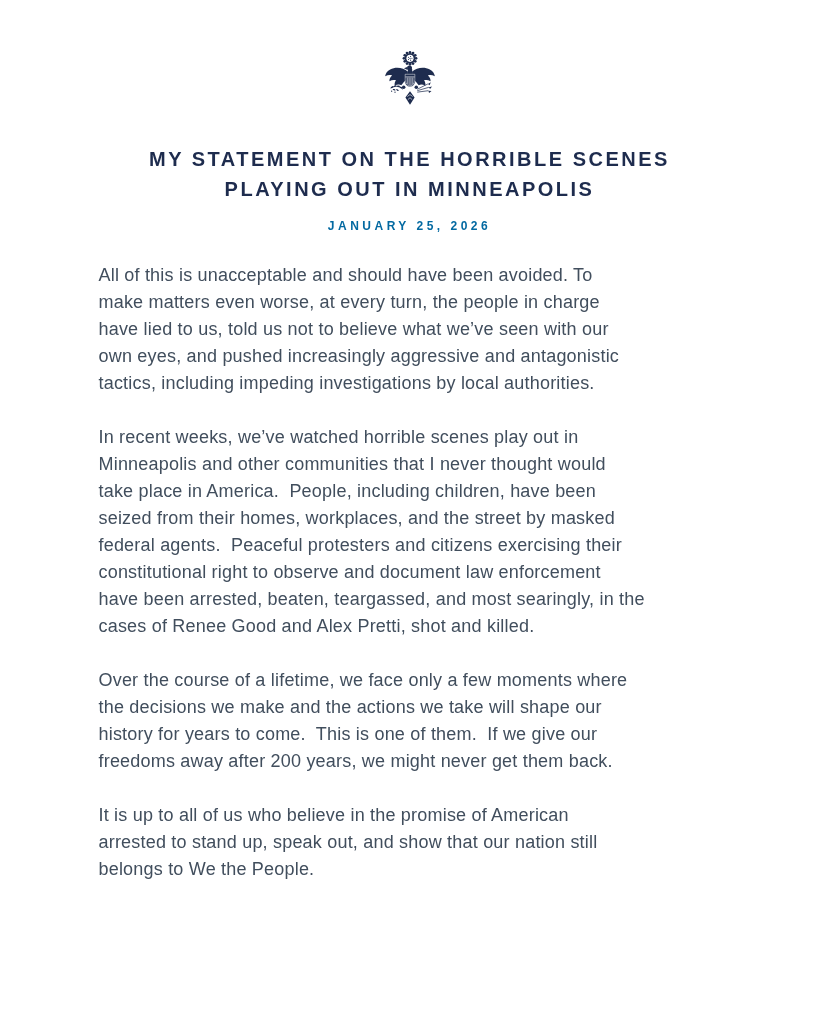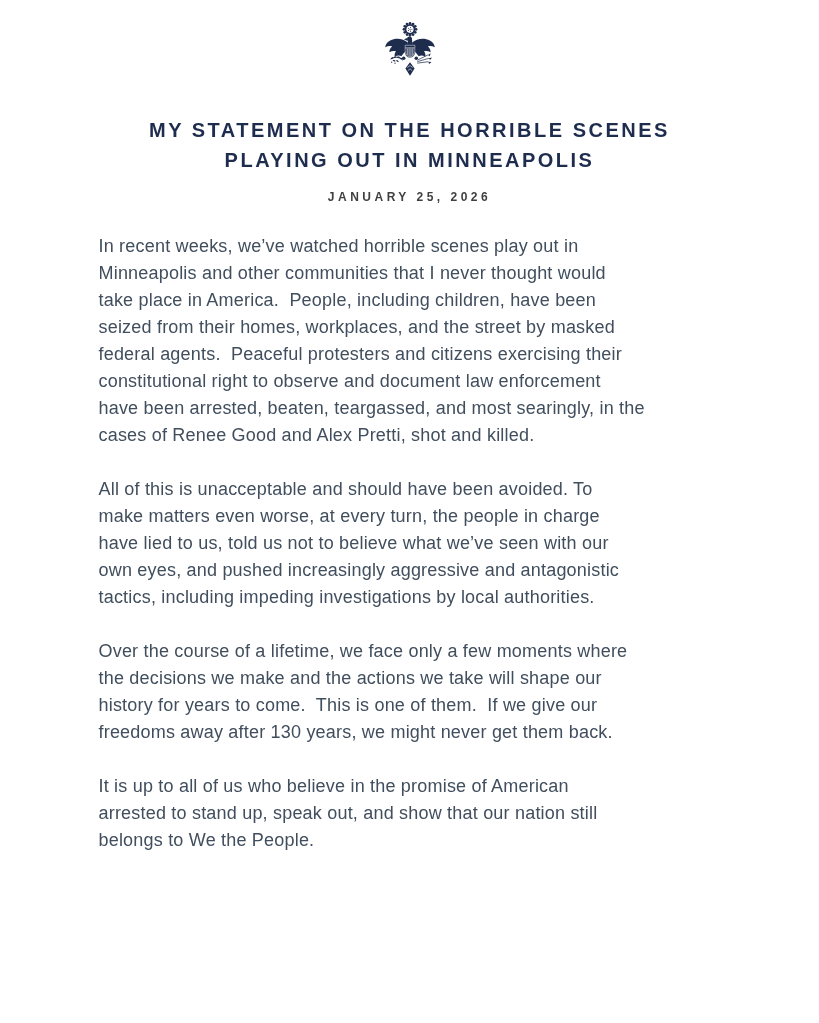--- a/index.html
+++ b/index.html
@@ -11,21 +11,21 @@
     position: relative;
     width: 819px;
     height: 1023px;
     margin: 0 auto;
     background: #ffffff;
     font-family: "Liberation Sans", sans-serif;
     overflow: hidden;
   }
   .statement-header {
     text-align: center;
-    padding-top: 21px;
+    padding-top: 50px;
   }
   .seal {
     display: inline-block;
     line-height: 0;
   }
   .seal svg {
     width: 58px;
     height: 64px;
   }
   .statement-title {
@@ -37,21 +37,21 @@
     color: #1e2c4e;
   }
   .statement-title .title-line {
     display: block;
   }
   .statement-date {
     margin-top: 15px;
     font-size: 12px;
     font-weight: bold;
     letter-spacing: 3.5px;
-    color: #404040;
+    color: #0369a1;
   }
   .statement-body {
     width: 622px;
     margin: 29px auto 0 auto;
   }
   .statement-body p {
     margin: 0 0 27px 0;
     font-size: 18px;
     line-height: 27px;
     letter-spacing: 0.2px;
@@ -139,35 +139,35 @@
 
     <h1 class="statement-title">
       <span class="title-line">MY STATEMENT ON THE HORRIBLE SCENES</span>
       <span class="title-line">PLAYING OUT IN MINNEAPOLIS</span>
     </h1>
 
     <div class="statement-date">JANUARY 25, 2026</div>
   </header>
 
   <main class="statement-body">
+    <p>All of this is unacceptable and should have been avoided. To
+make matters even worse, at every turn, the people in charge
+have lied to us, told us not to believe what we’ve seen with our
+own eyes, and pushed increasingly aggressive and antagonistic
+tactics, including impeding investigations by local authorities.</p>
     <p>In recent weeks, we’ve watched horrible scenes play out in
 Minneapolis and other communities that I never thought would
 take place in America.  People, including children, have been
 seized from their homes, workplaces, and the street by masked
 federal agents.  Peaceful protesters and citizens exercising their
 constitutional right to observe and document law enforcement
 have been arrested, beaten, teargassed, and most searingly, in the
 cases of Renee Good and Alex Pretti, shot and killed.</p>
-    <p>All of this is unacceptable and should have been avoided. To
-make matters even worse, at every turn, the people in charge
-have lied to us, told us not to believe what we’ve seen with our
-own eyes, and pushed increasingly aggressive and antagonistic
-tactics, including impeding investigations by local authorities.</p>
     <p>Over the course of a lifetime, we face only a few moments where
 the decisions we make and the actions we take will shape our
 history for years to come.  This is one of them.  If we give our
-freedoms away after 130 years, we might never get them back.</p>
+freedoms away after 200 years, we might never get them back.</p>
     <p>It is up to all of us who believe in the promise of American
 arrested to stand up, speak out, and show that our nation still
 belongs to We the People.</p>
   </main>
 
 </div>
 
 </body></html>

